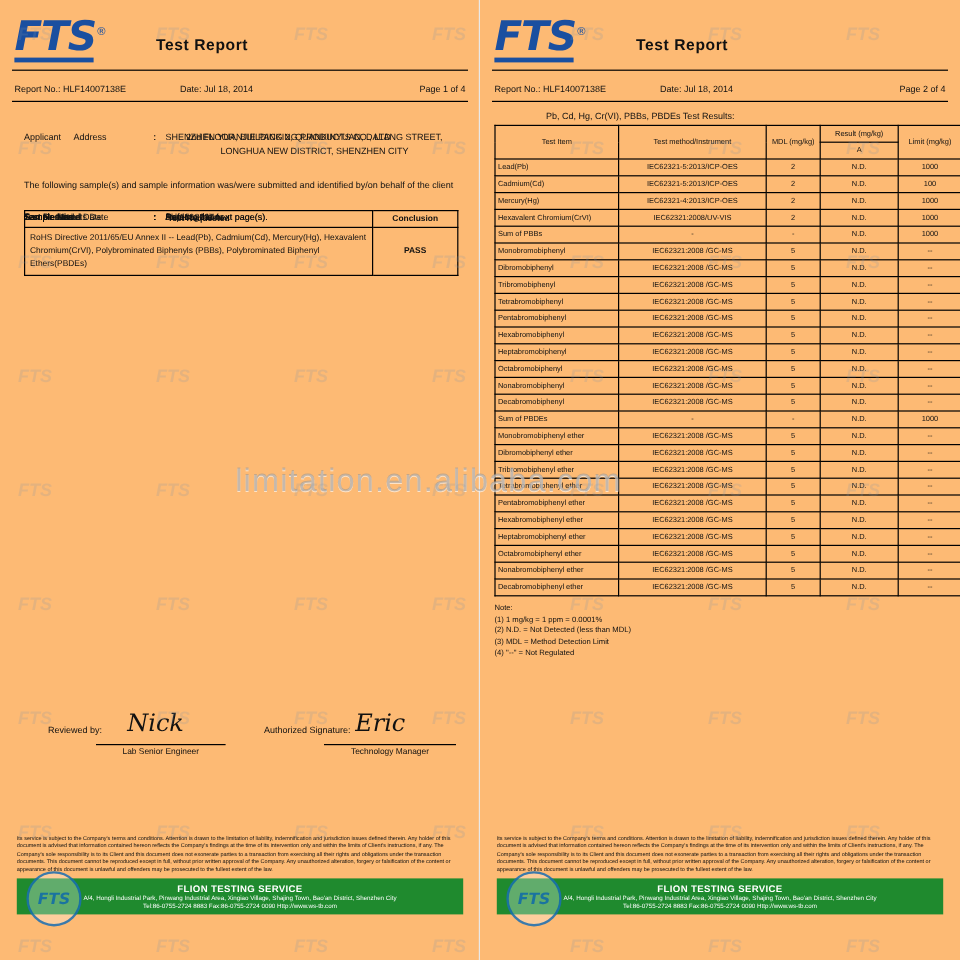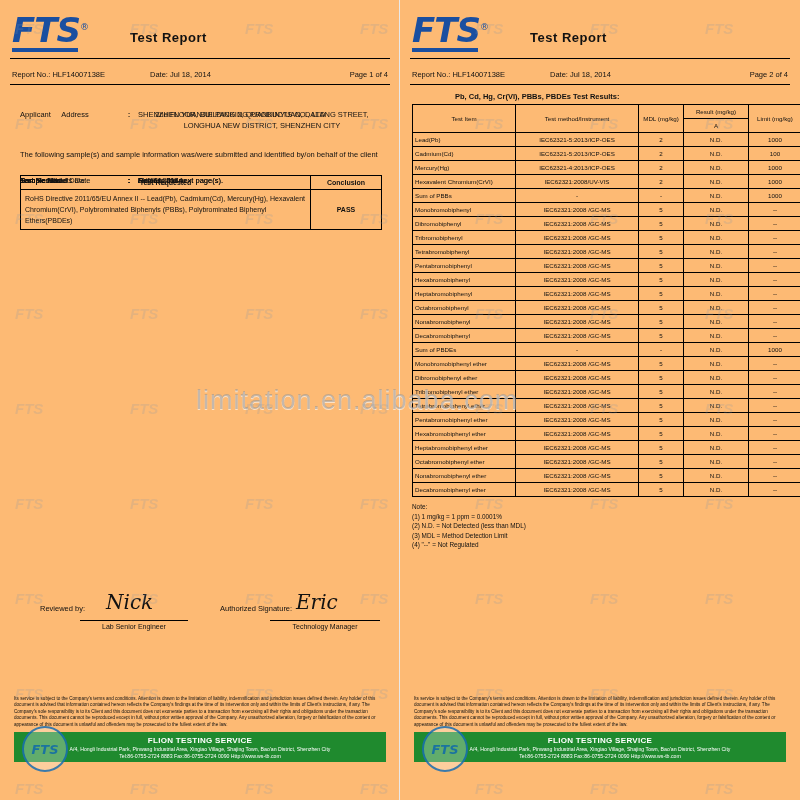--- a/index.html
+++ b/index.html
@@ -101,21 +101,21 @@
   .sig .under{
     position:absolute;left:40px;top:22px;width:108px;border-top:1px solid #000;
   }
   .sig.right .under{left:50px;width:110px;}
   .sig .role{
     position:absolute;left:40px;top:25px;width:108px;text-align:center;font-size:7px;
   }
   .sig.right .role{left:50px;width:110px;}
 
   
-  .p2title{font-size:7.5px;font-weight:bold;margin:6px 0 3px 2px;padding-left:43px;}
+  .p2title{font-size:7.5px;font-weight:normal;margin:6px 0 3px 2px;padding-left:43px;}
   table.res{
     border-collapse:collapse;width:376px;margin-left:2px;
     font-size:6.2px;table-layout:fixed;
   }
   table.res th, table.res td{
     border:1px solid #000;padding:1px 2px;height:11px;line-height:10px;
   }
   table.res th{text-align:center;font-weight:normal;font-size:6.2px;}
   .col-item{width:98px;}
   .col-method{width:118px;}

